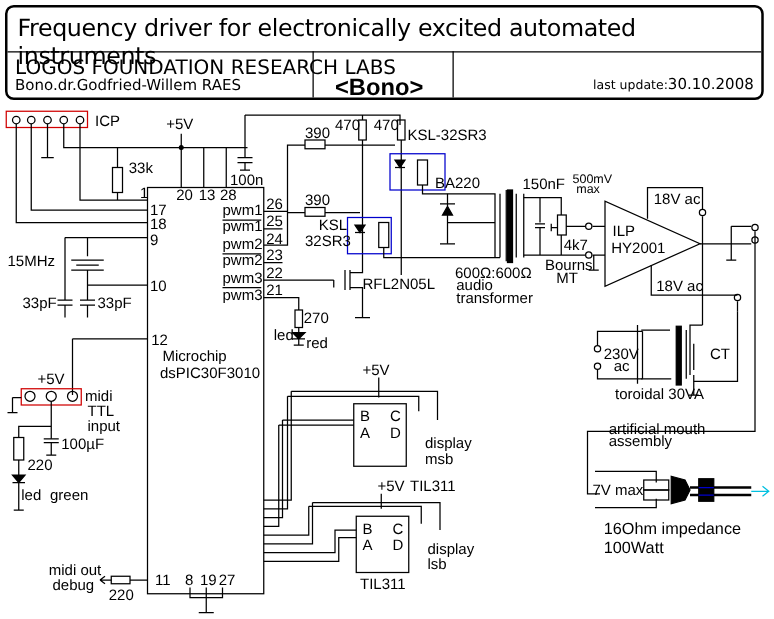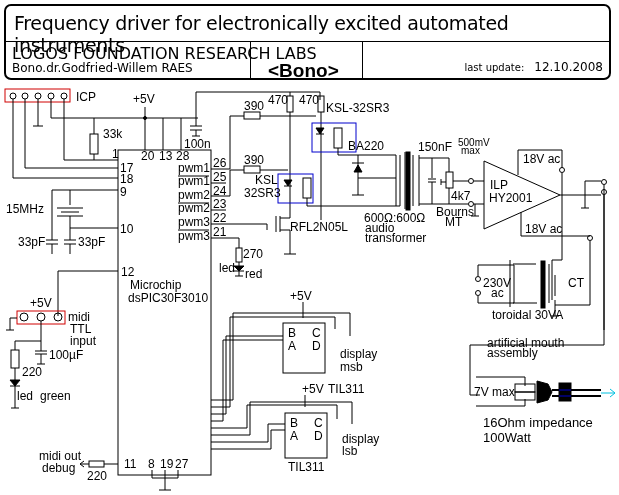--- a/index.html
+++ b/index.html
@@ -6,36 +6,36 @@
   body { width: 619px; height: 495px; position: relative; overflow: hidden; font-family: "Liberation Sans", sans-serif; }
   .titlebox { position: absolute; left: 4px; top: 4px; width: 607px; height: 76px; border: 2px solid #000; border-radius: 7px; box-sizing: border-box; }
   .title { position: absolute; left: 8px; top: 6px; font-size: 19px; color: #000; font-family: "DejaVu Sans", sans-serif; letter-spacing: -0.3px; }
   .hline { position: absolute; left: 0; right: 0; top: 35px; border-top: 1px solid #000; }
   .v1 { position: absolute; left: 244px; top: 35px; bottom: 0; border-left: 1px solid #000; }
   .v2 { position: absolute; left: 356px; top: 35px; bottom: 0; border-left: 1px solid #000; }
   .lab1 { position: absolute; left: 6px; top: 38px; font-size: 16px; font-family: "DejaVu Sans", sans-serif; }
   .lab2 { position: absolute; left: 6px; top: 55px; font-size: 12px; font-family: "DejaVu Sans", sans-serif; }
   .bono { position: absolute; left: 262px; top: 54px; font-size: 19px; font-weight: bold; }
   .upd { position: absolute; right: 6px; top: 54px; font-size: 12px; font-family: "DejaVu Sans", sans-serif; }
-  .upd .k { font-size: 10px; margin-right: 10px; }
+  .upd .k { font-size: 10px; margin-right: 0; }
   svg { position: absolute; left: 0; top: 0; }
   svg text { font-family: "Liberation Sans", sans-serif; font-size: 12px; fill: #000; }
 </style>
 </head>
 <body>
 
 <div class="titlebox">
   <div class="title">Frequency driver for electronically excited automated instruments</div>
   <div class="hline"></div>
   <div class="v1"></div>
   <div class="v2"></div>
   <div class="lab1">LOGOS FOUNDATION RESEARCH LABS</div>
   <div class="lab2">Bono.dr.Godfried-Willem RAES</div>
   <div class="bono">&lt;Bono&gt;</div>
-  <div class="upd"><span class="k">last update:</span><span>12.10.2008</span></div>
+  <div class="upd"><span class="k">last update:</span><span>30.10.2008</span></div>
 </div>
 
 <svg width="619" height="495" viewBox="0 0 619 495" stroke="#000" fill="none" stroke-width="1">
 
   <g>
     <rect x="5" y="89" width="65" height="13" stroke="#d00000"></rect>
     <circle cx="13" cy="96" r="3"></circle>
       <circle cx="25" cy="96" r="3"></circle>
       <circle cx="38" cy="96" r="3"></circle>
       <circle cx="51" cy="96" r="3"></circle>

